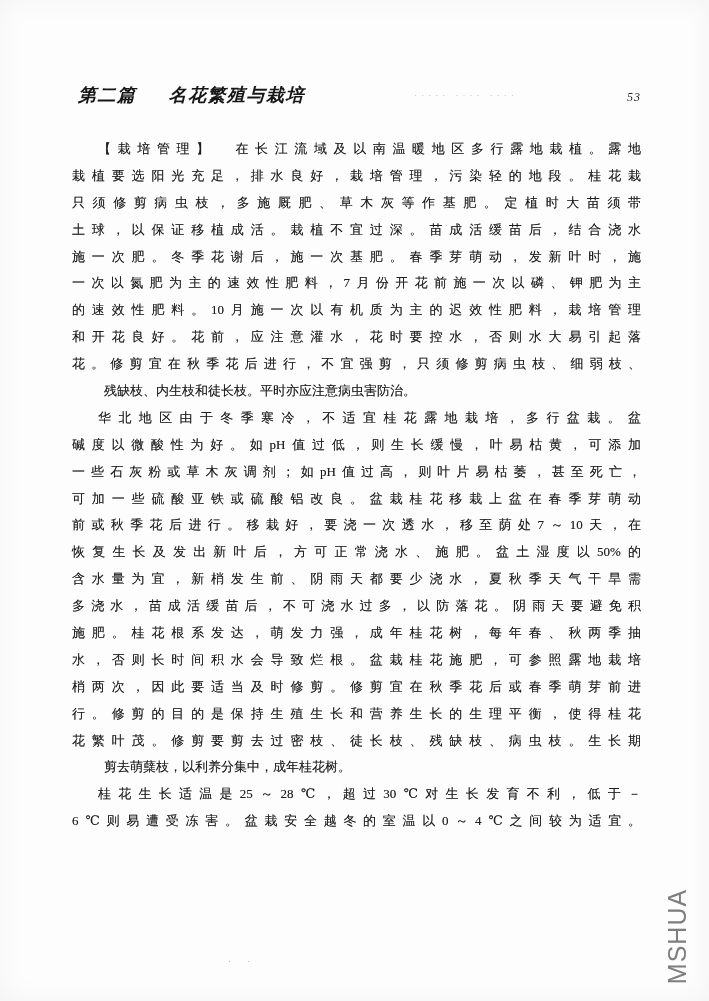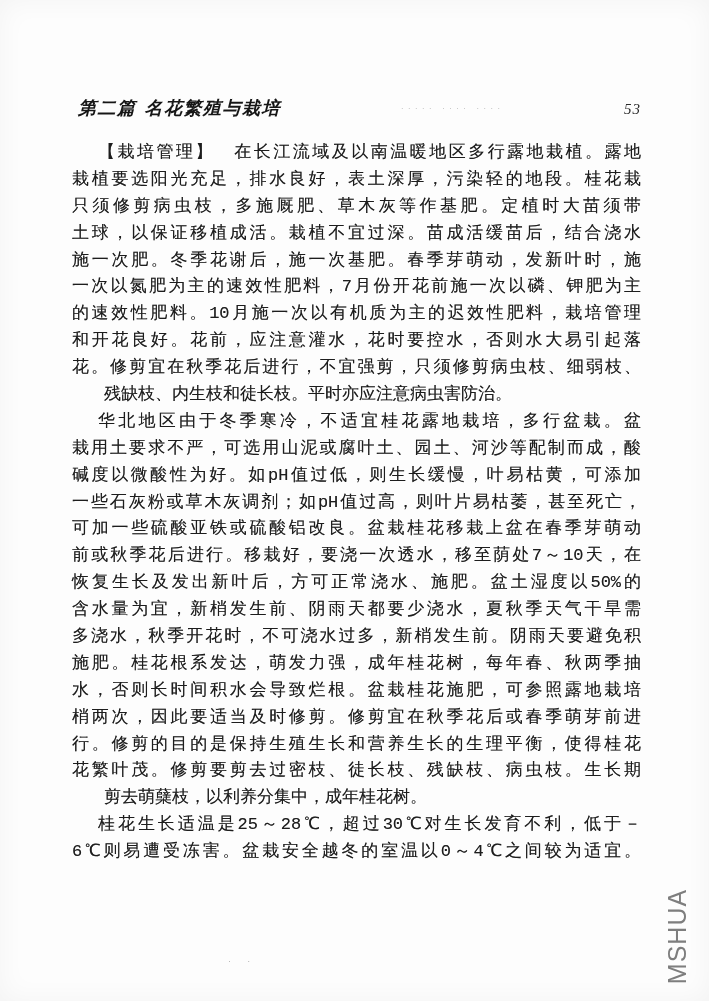--- a/index.html
+++ b/index.html
@@ -7,55 +7,54 @@
     position:relative;
     width:709px;height:1001px;
     background:#fdfdfd;
     overflow:hidden;
     font-family:"Liberation Serif","DejaVu Serif",serif;
     color:#1d1d1d;
     box-shadow:inset 0 0 28px rgba(0,0,0,0.045);
   }
   
   .header{
-    position:absolute;top:96px;left:78px;right:68px;
+    position:absolute;top:83px;left:78px;right:68px;
     display:flex;align-items:baseline;
   }
   .chapter,.title{
     font-weight:bold;font-style:italic;
     font-size:18px;letter-spacing:1.5px;
     color:#161616;
     font-family:"Liberation Sans","DejaVu Sans",sans-serif;
   }
-  .title{margin-left:8px;}
+  .title{margin-left:32px;}
   .leader{
     flex:1;
     color:#b2b2b2;font-size:9px;letter-spacing:4px;
     text-align:center;
     position:relative;top:-3px;
     overflow:hidden;white-space:nowrap;
   }
   .pageno{
-    font-size:15px;color:#2b2b2b;letter-spacing:1px;
+    font-size:12px;color:#2b2b2b;letter-spacing:1px;
     font-family:"Liberation Serif","DejaVu Serif",serif;
     font-style:italic;
   }
   
   .body{
     position:absolute;top:134px;left:72px;width:569px;
   }
   .line{
-    height:26.9px;line-height:37px;
-    font-size:17px;
+    height:26.9px;line-height:29px;
+    font-size:13px;
     text-align:justify;
     -moz-text-align-last:justify;
     text-align-last:justify;
     text-shadow:0 0 0.4px rgba(0,0,0,0.45);
     white-space:normal;
-    font-family:Liberation Mono, monospace;
   }
   .line.p-start{text-indent:26px;}
   .line.p-end{
     -moz-text-align-last:left;
     text-align-last:left;
     margin-left:32px;
   }
   
   .watermark{
     position:absolute;left:620px;top:922px;width:114px;
@@ -80,39 +79,38 @@
   <div class="header">
     <span class="chapter">第二篇</span>
     <span class="title">名花繁殖与栽培</span>
     <span class="leader">·····   ····   ····</span>
     <span class="pageno">53</span>
   </div>
 
   <div class="body">
 
     <div class="line p-start">【栽培管理】　在长江流域及以南温暖地区多行露地栽植。露地</div>
-    <div class="line">栽植要选阳光充足，排水良好，表土深厚，污染轻的地段。桂花栽</div>
+    <div class="line">栽植要选阳光充足，排水良好，栽培管理，污染轻的地段。桂花栽</div>
     <div class="line">只须修剪病虫枝，多施厩肥、草木灰等作基肥。定植时大苗须带</div>
     <div class="line">土球，以保证移植成活。栽植不宜过深。苗成活缓苗后，结合浇水</div>
     <div class="line">施一次肥。冬季花谢后，施一次基肥。春季芽萌动，发新叶时，施</div>
     <div class="line">一次以氮肥为主的速效性肥料，7月份开花前施一次以磷、钾肥为主</div>
     <div class="line">的速效性肥料。10月施一次以有机质为主的迟效性肥料，栽培管理</div>
     <div class="line">和开花良好。花前，应注意灌水，花时要控水，否则水大易引起落</div>
     <div class="line">花。修剪宜在秋季花后进行，不宜强剪，只须修剪病虫枝、细弱枝、</div>
     <div class="line p-end">残缺枝、内生枝和徒长枝。平时亦应注意病虫害防治。</div>
 
     <div class="line p-start">华北地区由于冬季寒冷，不适宜桂花露地栽培，多行盆栽。盆</div>
-    <div class="line">栽用土要求不严，可选用山泥或腐叶土、园土、河沙等配制而成，酸</div>
     <div class="line">碱度以微酸性为好。如pH值过低，则生长缓慢，叶易枯黄，可添加</div>
     <div class="line">一些石灰粉或草木灰调剂；如pH值过高，则叶片易枯萎，甚至死亡，</div>
     <div class="line">可加一些硫酸亚铁或硫酸铝改良。盆栽桂花移栽上盆在春季芽萌动</div>
     <div class="line">前或秋季花后进行。移栽好，要浇一次透水，移至荫处7～10天，在</div>
     <div class="line">恢复生长及发出新叶后，方可正常浇水、施肥。盆土湿度以50%的</div>
     <div class="line">含水量为宜，新梢发生前、阴雨天都要少浇水，夏秋季天气干旱需</div>
-    <div class="line">多浇水，秋季开花时，不可浇水过多，新梢发生前。阴雨天要避免积</div>
+    <div class="line">多浇水，苗成活缓苗后，不可浇水过多，以防落花。阴雨天要避免积</div>
     <div class="line">施肥。桂花根系发达，萌发力强，成年桂花树，每年春、秋两季抽</div>
     <div class="line">水，否则长时间积水会导致烂根。盆栽桂花施肥，可参照露地栽培</div>
     <div class="line">梢两次，因此要适当及时修剪。修剪宜在秋季花后或春季萌芽前进</div>
     <div class="line">行。修剪的目的是保持生殖生长和营养生长的生理平衡，使得桂花</div>
     <div class="line">花繁叶茂。修剪要剪去过密枝、徒长枝、残缺枝、病虫枝。生长期</div>
     <div class="line p-end">剪去萌蘖枝，以利养分集中，成年桂花树。</div>
 
     <div class="line p-start">桂花生长适温是25～28℃，超过30℃对生长发育不利，低于－</div>
     <div class="line">6℃则易遭受冻害。盆栽安全越冬的室温以0～4℃之间较为适宜。</div>
   </div>

